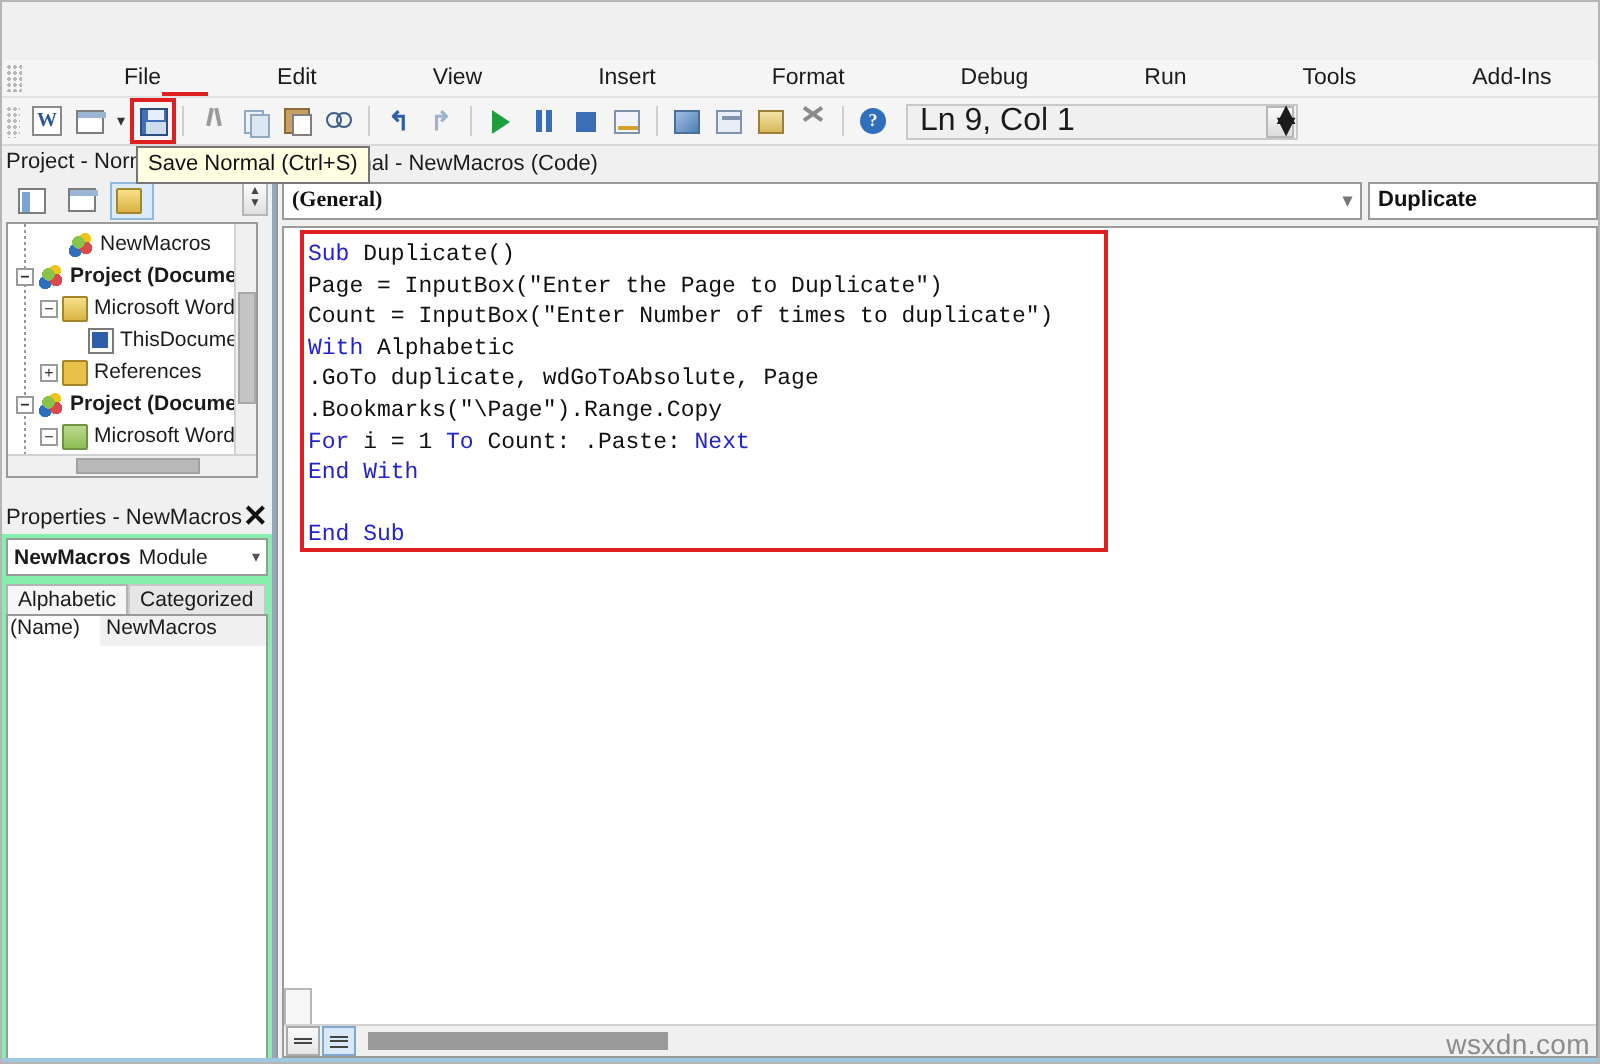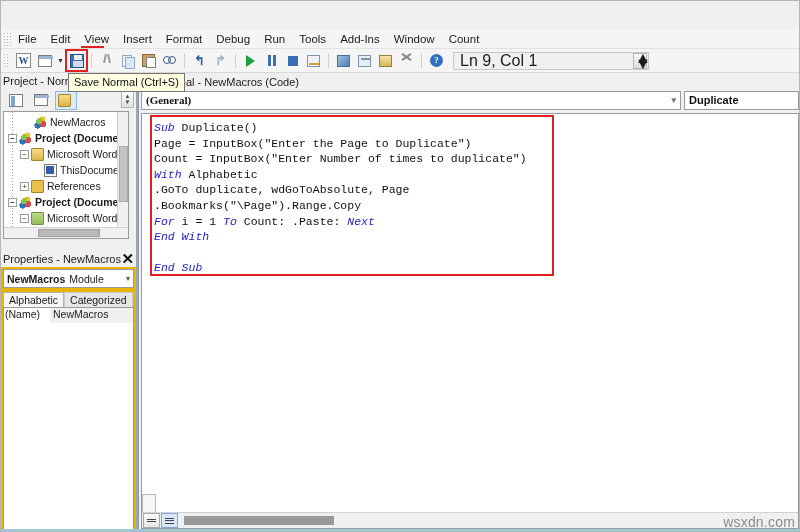--- a/index.html
+++ b/index.html
@@ -52,20 +52,21 @@
     justify-content: center; color: #3b3b3b;
   }
   .min-glyph { width: 11px; height: 1px; background: #3b3b3b; display:block; }
   .max-glyph { width: 10px; height: 10px; border: 1px solid #3b3b3b; display:block; }
 
   
   .menubar {
     position: absolute; left: 0; top: 29px; width: 800px; height: 19px;
     background: #f5f5f5; display: flex; align-items: center;
     border-bottom: 1px solid #e2e2e2;
+    gap: 44px;
   }
   .menu-grip {
     width: 8px; height: 14px; margin-left: 2px;
     background-image: radial-gradient(#b6b6b6 38%, transparent 40%);
     background-size: 3px 3px; flex: none;
   }
   .menu-item {
     font-size: 11.5px; color: #1b1b1b; padding: 1px 7px 1px 7px;
     white-space: nowrap; position: relative;
   }
@@ -205,21 +206,21 @@
   }
   .dot-line {
     position: absolute; left: 8px; top: 0; width: 1px; height: 126px;
     background-image: linear-gradient(#9a9a9a 50%, transparent 50%);
     background-size: 1px 3px;
   }
 
   
   .props-panel {
     position: absolute; left: 0; top: 178px; width: 135px; height: 280px;
-    background: #eab308;
+    background: #86efac;
   }
   .props-combo {
     margin: 2px; height: 19px; background: #fff; border: 1px solid #9a9a9a;
     display: flex; align-items: center; font-size: 10.5px; color: #1b1b1b;
     padding-left: 3px; position: relative;
   }
   .props-combo .arrow {
     position: absolute; right: 3px; top: 4px; font-size: 8px; color: #555;
   }
   .props-tabs { display: flex; padding-left: 2px; height: 17px; align-items: flex-end; }
@@ -271,21 +272,21 @@
   .code-area {
     position: absolute; left: 2px; top: 40px; right: 2px; bottom: 2px;
     background: #ffffff; border: 1px solid #9a9a9a; overflow: hidden;
   }
   .code-text {
     position: absolute; left: 12px; top: 6px;
     font-family: "Liberation Mono", "DejaVu Sans Mono", monospace;
     font-size: 11.5px; line-height: 15.6px; color: #111111;
     white-space: pre;
   }
-  .kw { color: #2222cc; font-style: italic; }
+  .kw { color: #2222cc; }
   .code-redbox {
     position: absolute; left: 8px; top: 1px; width: 404px; height: 161px;
     border: 2px solid #e02020; pointer-events: none;
   }
   .code-hscroll {
     position: absolute; left: 0; bottom: 0; width: 100%; height: 16px;
     background: #f0f0f0; border-top: 1px solid #d2d2d2;
     display: flex; align-items: center;
   }
   .vm-btn {

